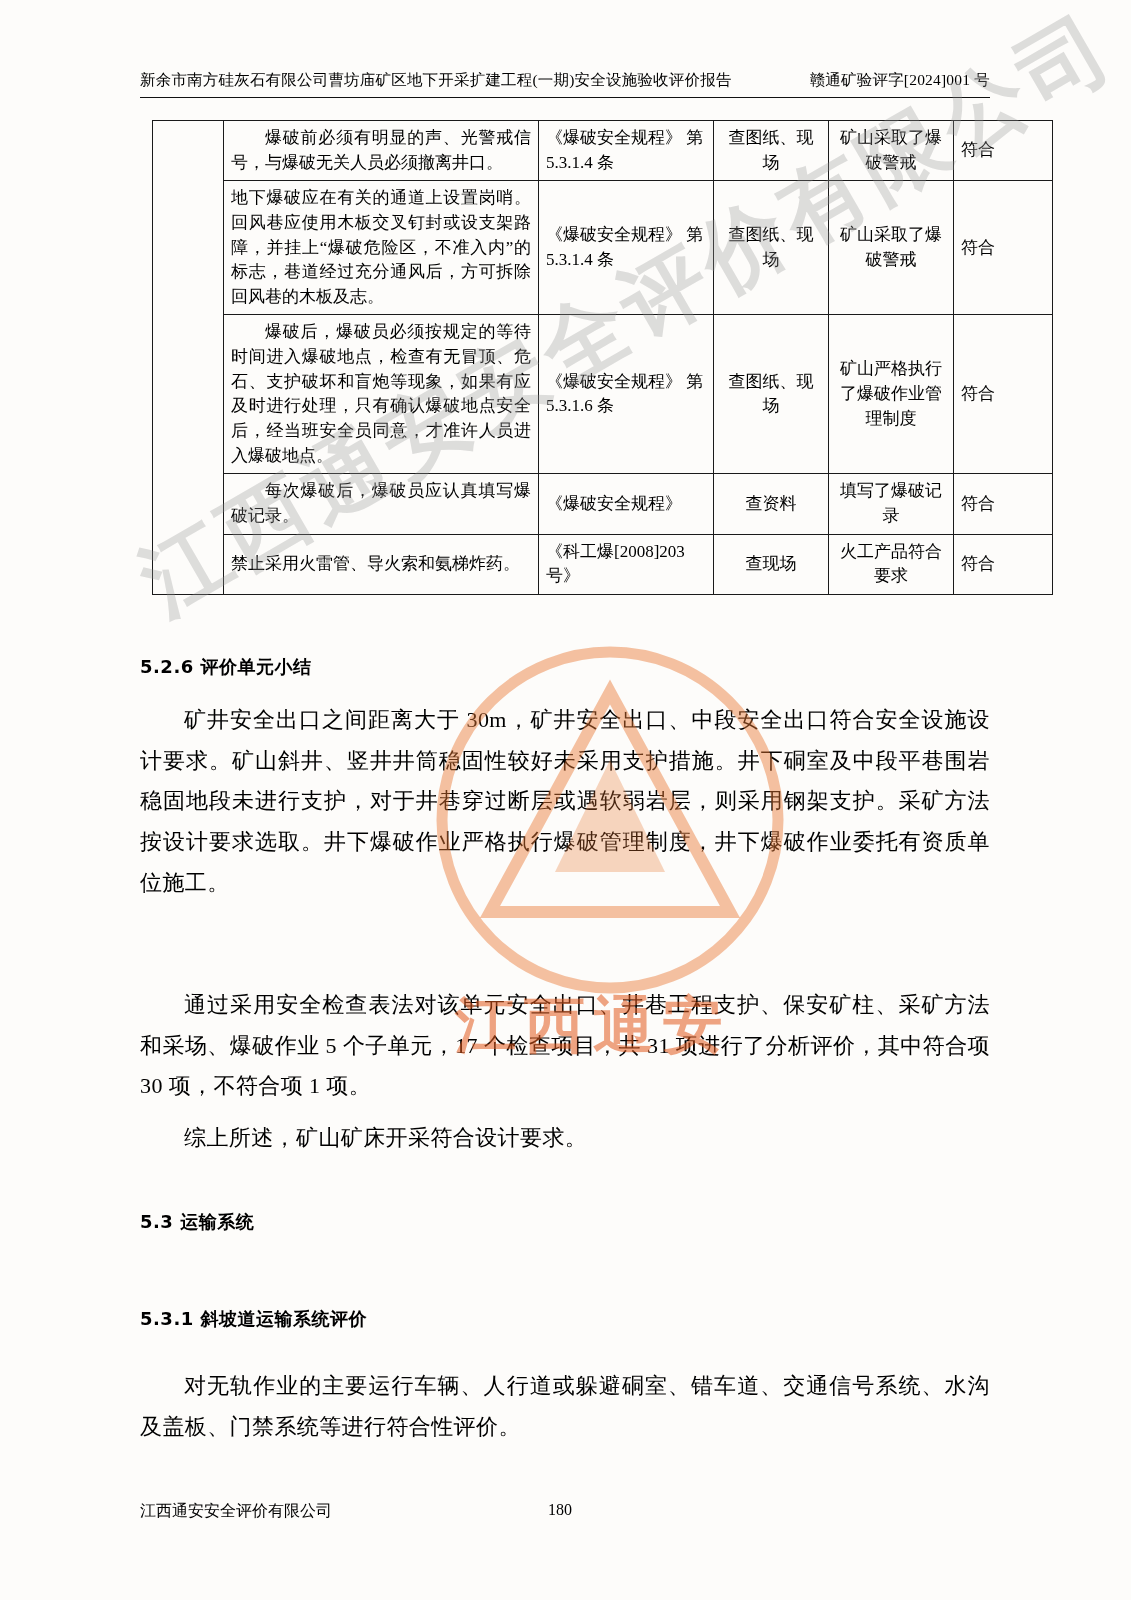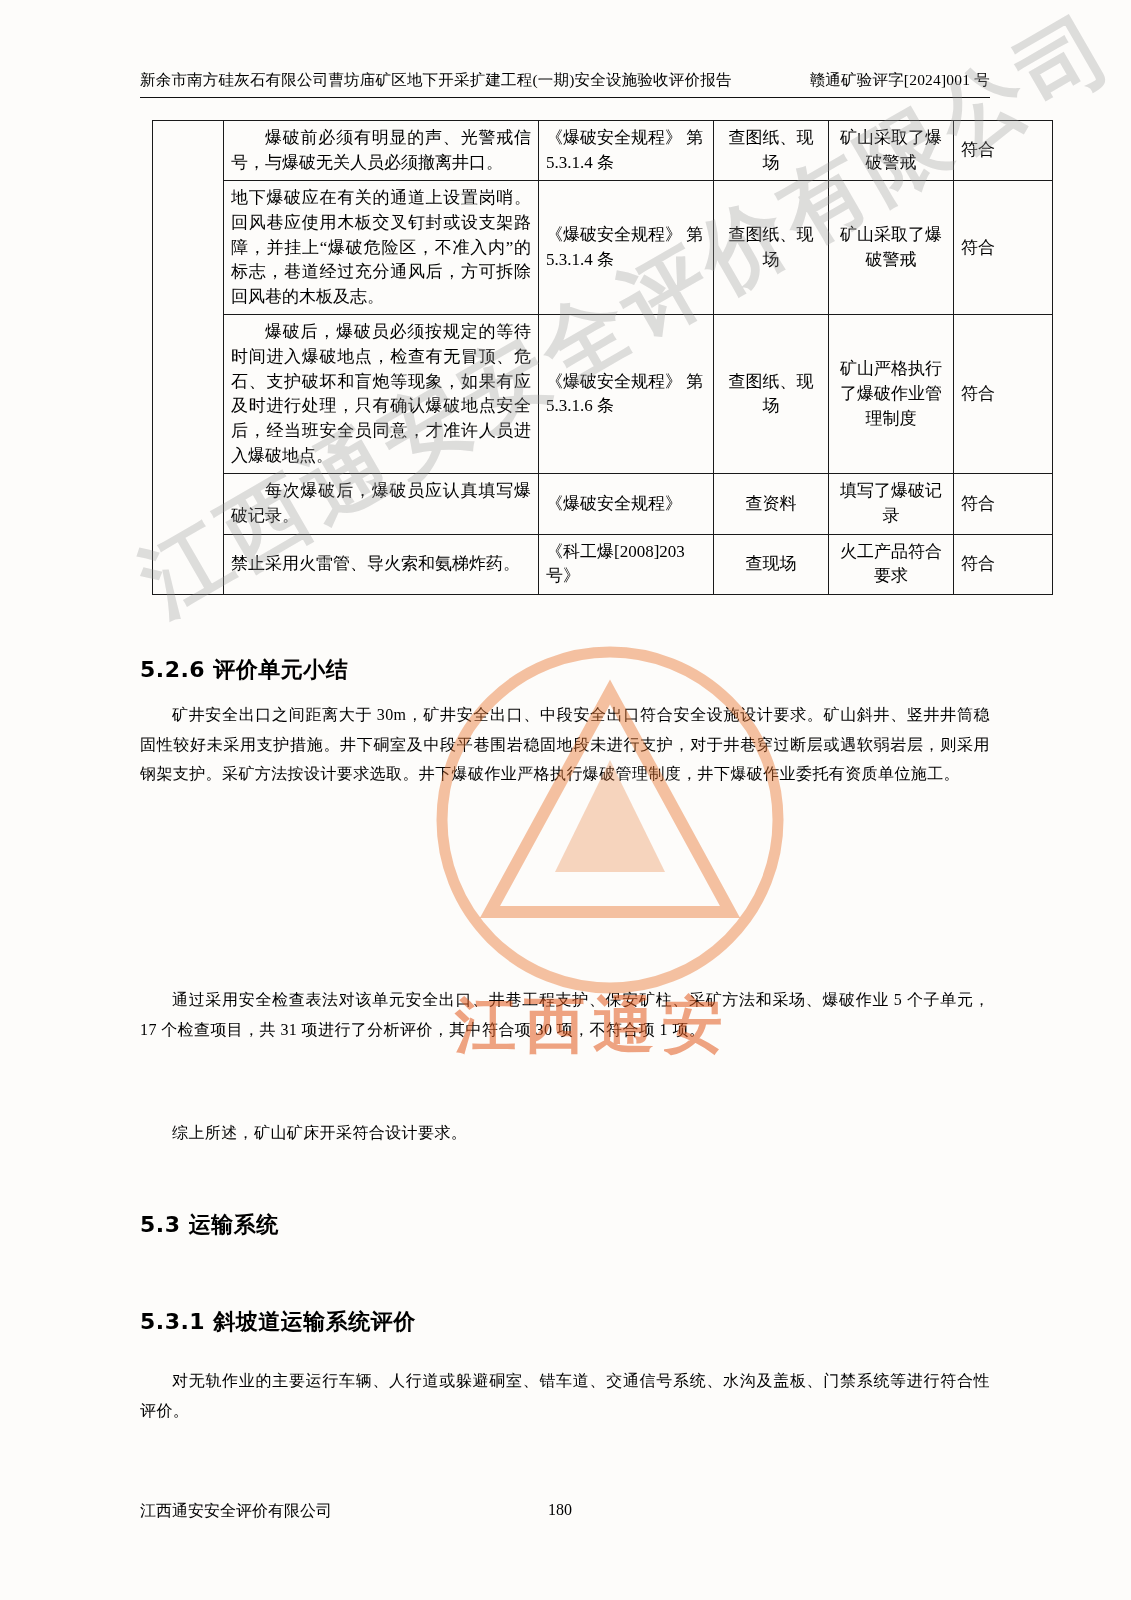--- a/index.html
+++ b/index.html
@@ -69,27 +69,27 @@
   td.c-base  { width: 160px; }
   td.c-meth  { width: 100px; text-align: center; }
   td.c-res   { width: 110px; text-align: center; }
   td.c-conc  { width: 84px; }
   .indent2 { text-indent: 2em; display: block; }
 
   
   h3.sec {
     font-family: "DejaVu Sans", "Liberation Sans", sans-serif;
     font-weight: bold;
-    font-size: 22px;
+    font-size: 18px;
     margin: 0;
     padding: 0;
     letter-spacing: 0.5px;
   }
   p.para {
-    font-size: 16px;
+    font-size: 22px;
     line-height: 1.85;
     margin: 0;
     text-indent: 2em;
     text-align: justify;
     text-align-last: left;
     letter-spacing: 0.4px;
   }
   .blk { position: absolute; left: 0; width: 850px; }
 
   

